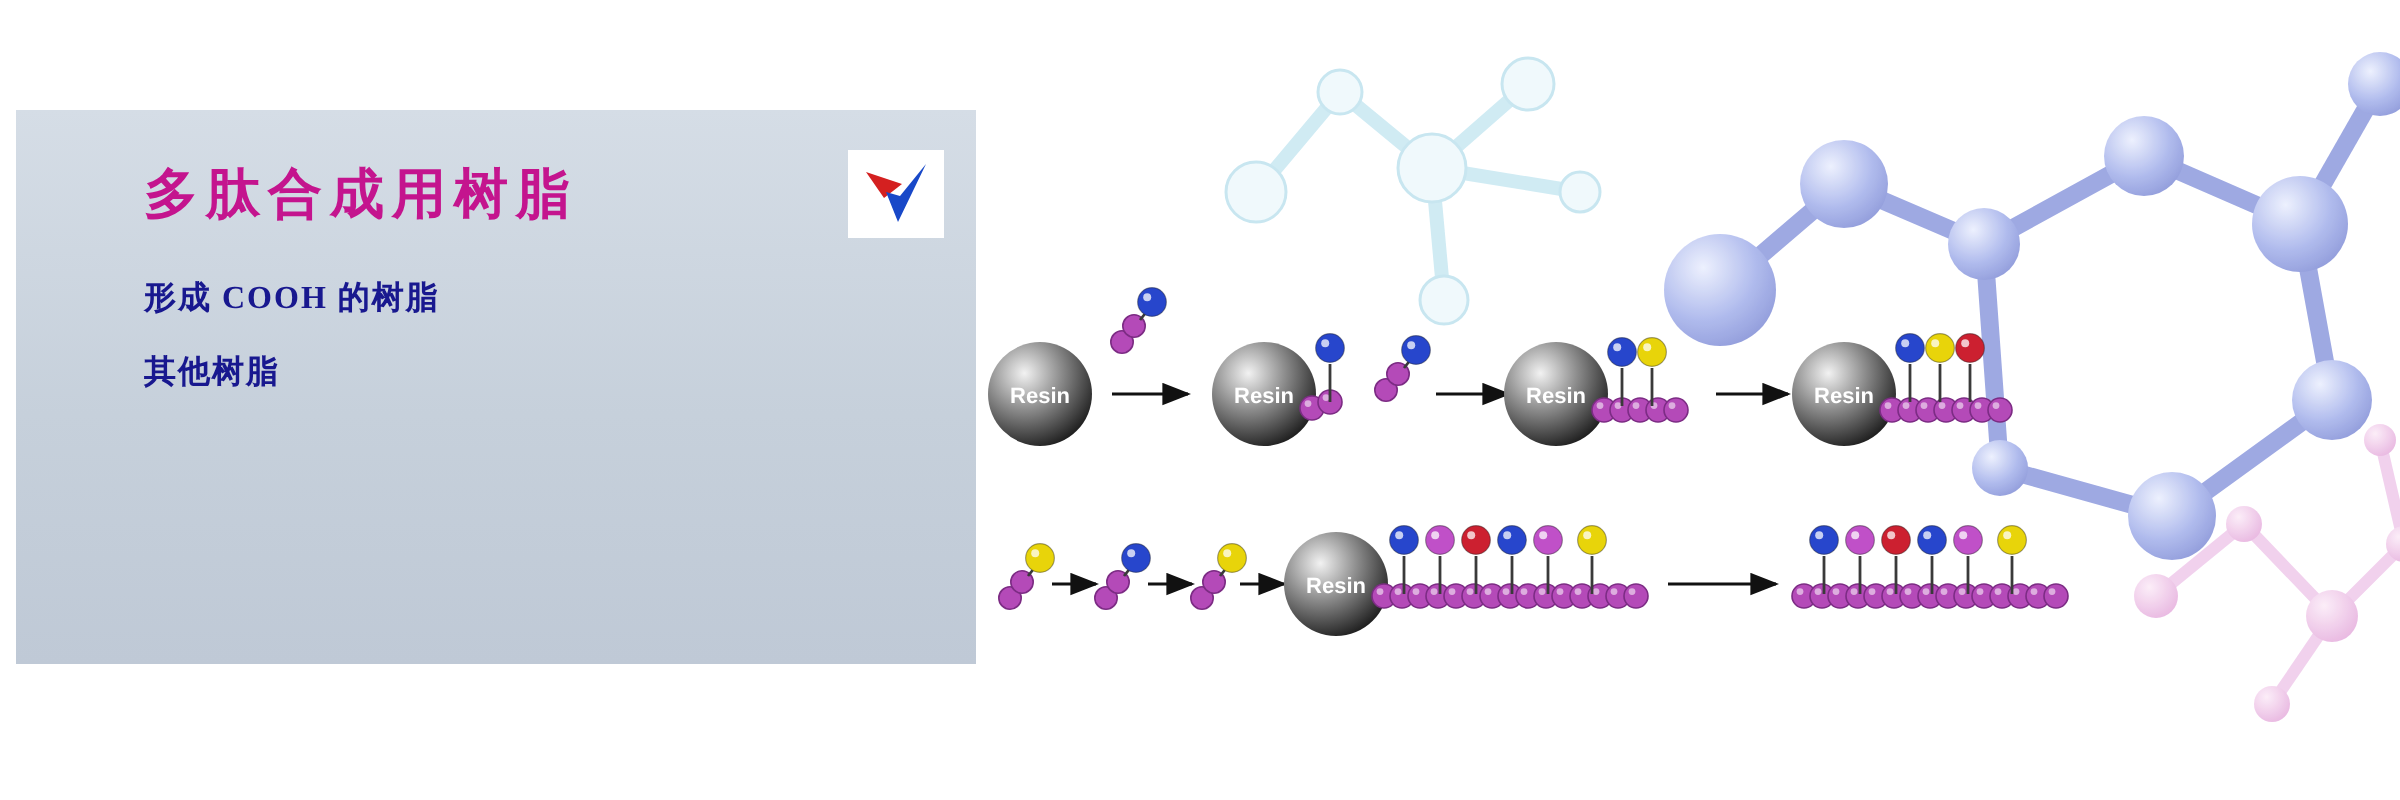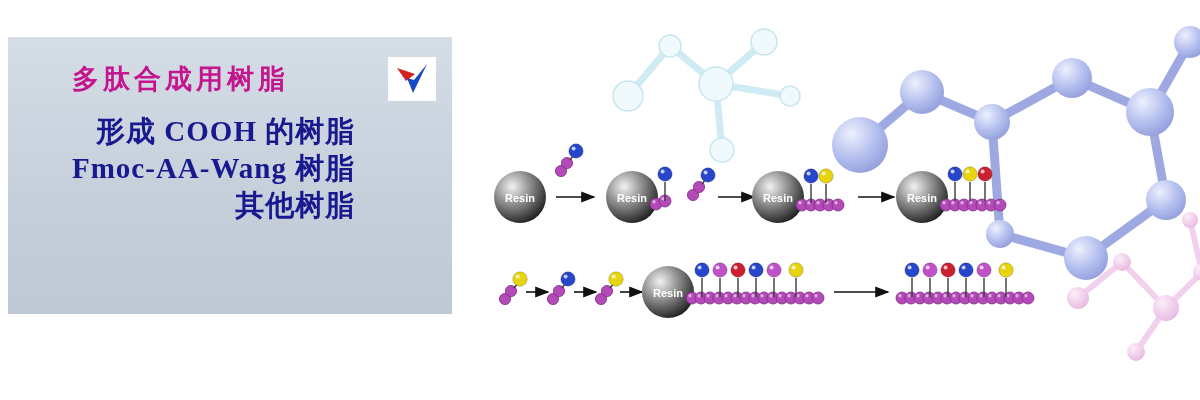--- a/index.html
+++ b/index.html
@@ -1,55 +1,54 @@
 <!DOCTYPE html>
 <html><head>
 <meta charset="utf-8">
 <style>
   html,body{margin:0;padding:0;}
   body{
     width:1200px;height:400px;position:relative;overflow:hidden;
     background:#ffffff;font-family:"Liberation Sans",sans-serif;
   }
   .panel{
-    position:absolute;left:8px;top:37px;width:444px;height:277px;
+    position:absolute;left:8px;top:55px;width:480px;height:277px;
     background:linear-gradient(180deg,#d5dde6 0%,#c6d0db 55%,#bfc9d6 100%);
   }
   .panel-title{
     position:absolute;left:64px;top:24px;
     font-size:27px;font-weight:600;letter-spacing:4px;color:#c4148e;
   }
   .logo-box{
     position:absolute;right:16px;top:20px;width:48px;height:44px;
     background:#ffffff;display:flex;align-items:center;justify-content:center;
   }
   .panel-list{
     position:absolute;left:64px;top:76px;margin:0;padding:0;list-style:none;
-    font-family:"Liberation Serif",serif;font-weight:700;font-size:29px;
-    color:#18188f;line-height:37px;letter-spacing:1px;text-align:right;
+    font-family:"Liberation Serif",serif;font-weight:700;font-size:16px;
+    color:#18188f;line-height:37px;letter-spacing:1px;
   }
   .panel-list li{white-space:nowrap;cursor:pointer;}
   .diagram{position:absolute;left:460px;top:0;width:740px;height:400px;}
   .arrow{stroke:#111;stroke-width:1.6;marker-end:url(#arr);}
   svg{--cap:#2746cc;}
 </style>
 </head>
 <body>
 
 <div class="panel">
   <div class="panel-title">多肽合成用树脂</div>
   <div class="logo-box">
     <svg width="40" height="36" viewBox="0 0 40 36">
       <polygon points="5,7 23,13 14,20" fill="#d42020"></polygon>
       <polygon points="35,3 21,32 15,17 22,19" fill="#1848c8"></polygon>
     </svg>
   </div>
   <ul class="panel-list">
     <li>形成 COOH 的树脂</li>
-    <li>Fmoc-AA-Wang 树脂</li>
     <li>其他树脂</li>
   </ul>
 </div>
 
 <div class="diagram">
 <svg viewBox="0 0 740 400" width="740" height="400">
   <defs>
     <radialGradient id="resinG" cx="35%" cy="30%" r="78%">
       <stop offset="0%" stop-color="#f2f2f2"></stop>
       <stop offset="45%" stop-color="#8d8d8d"></stop>

